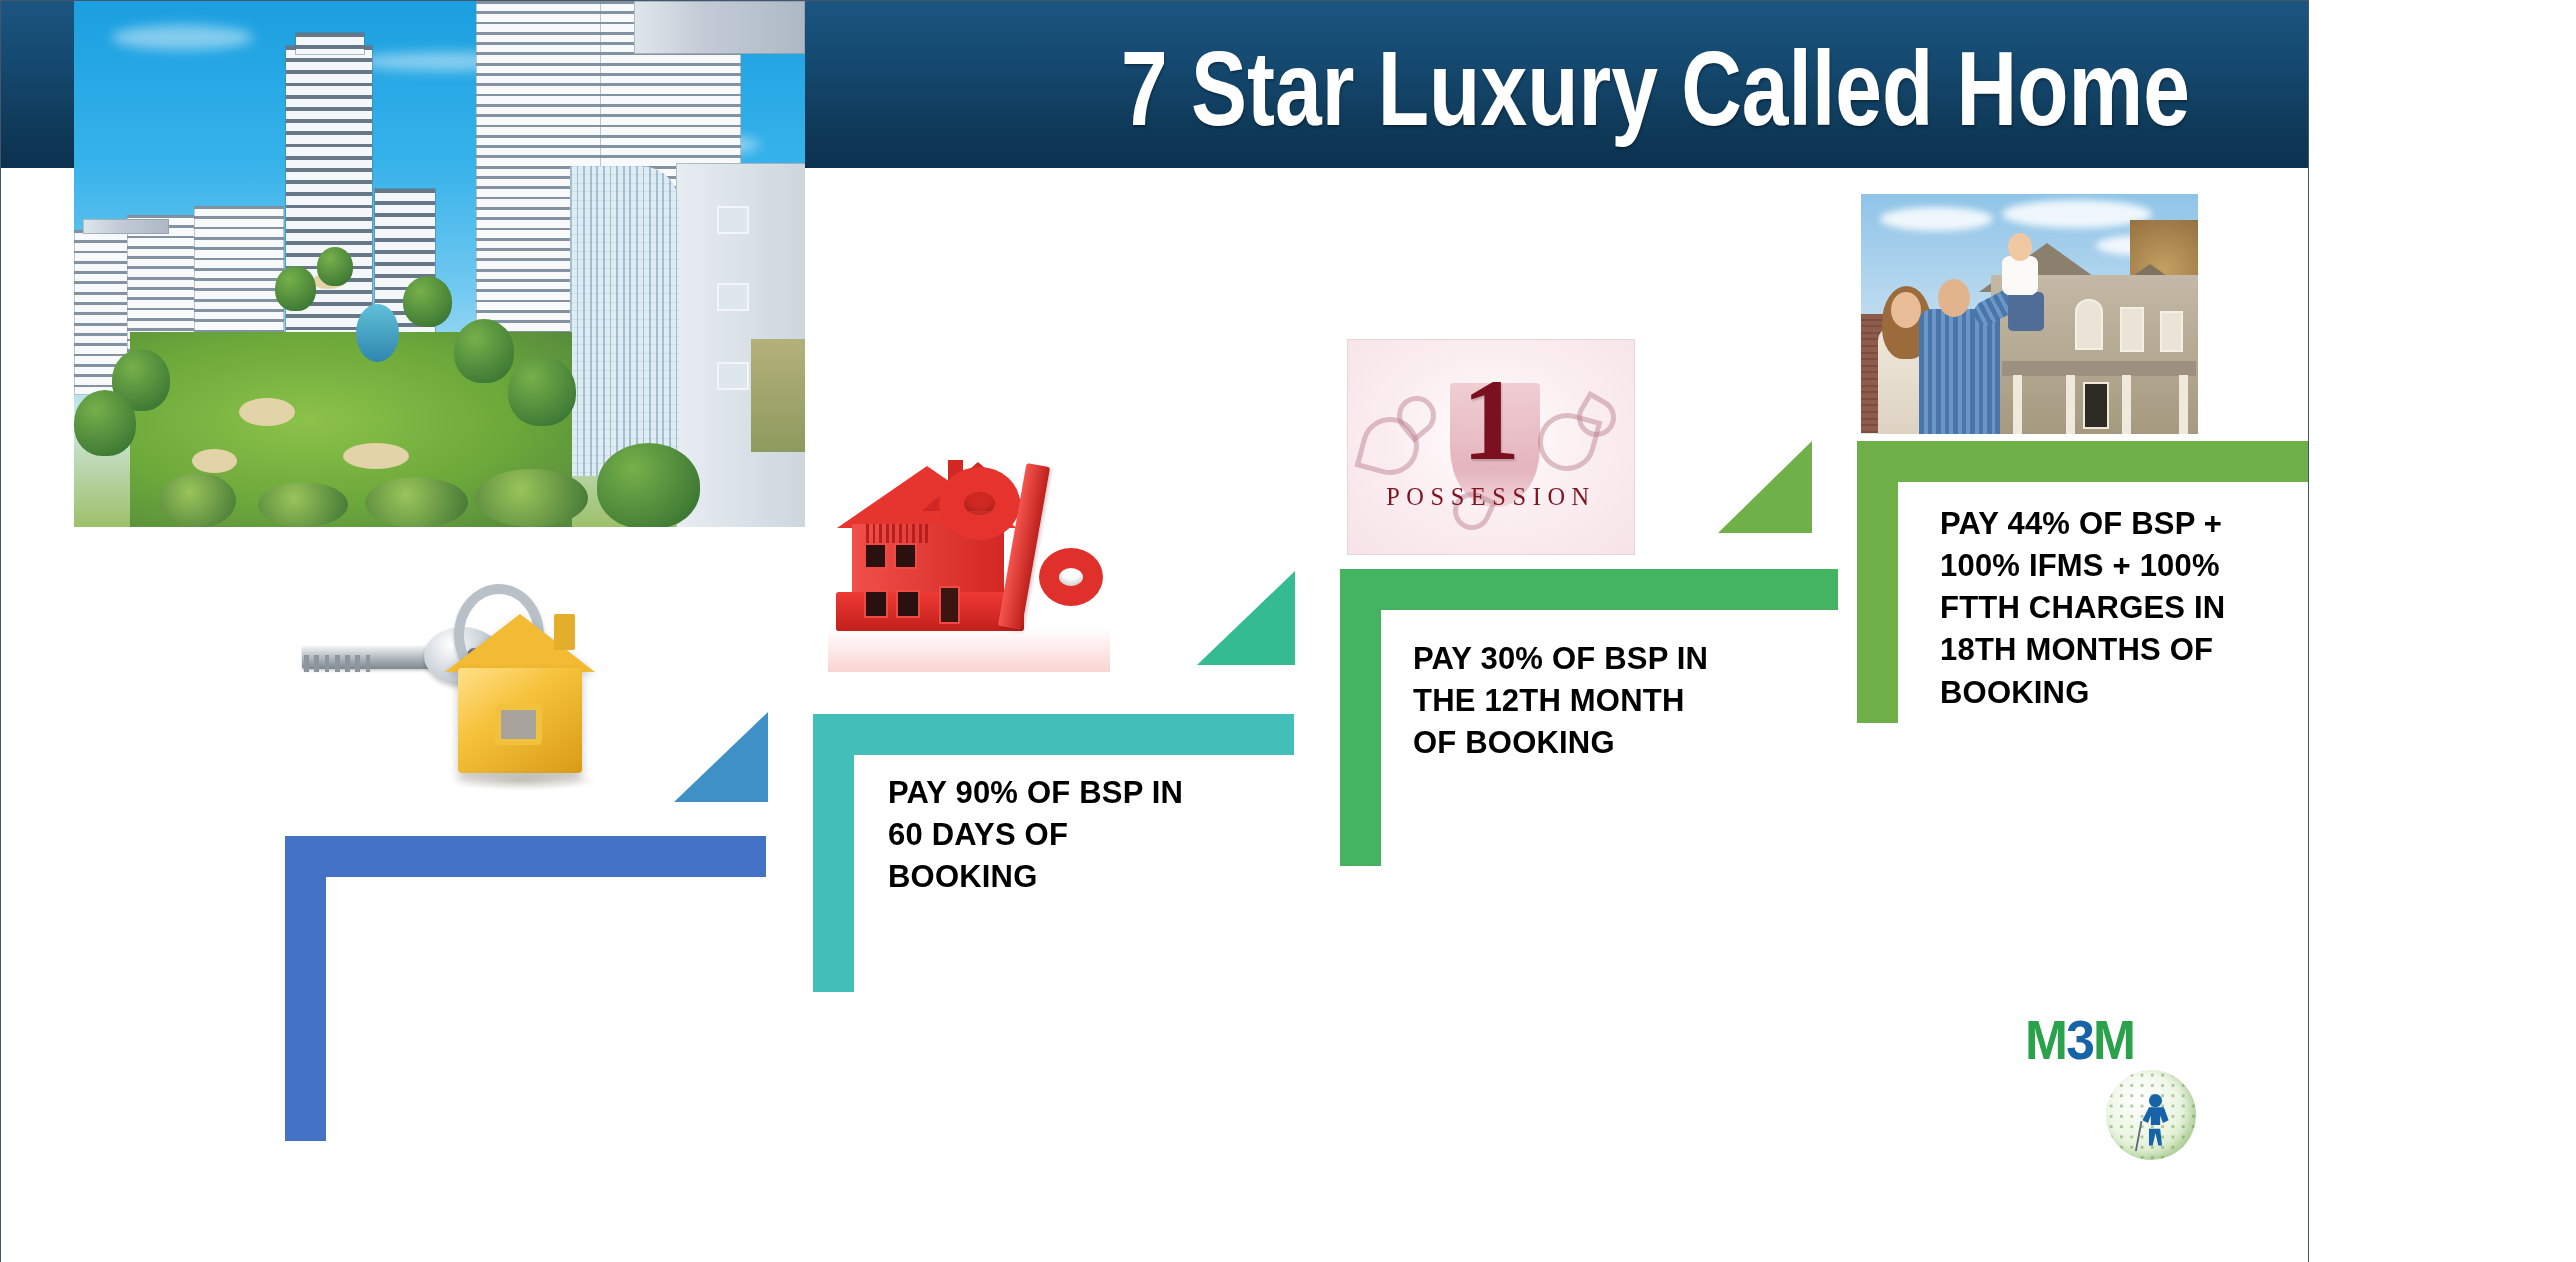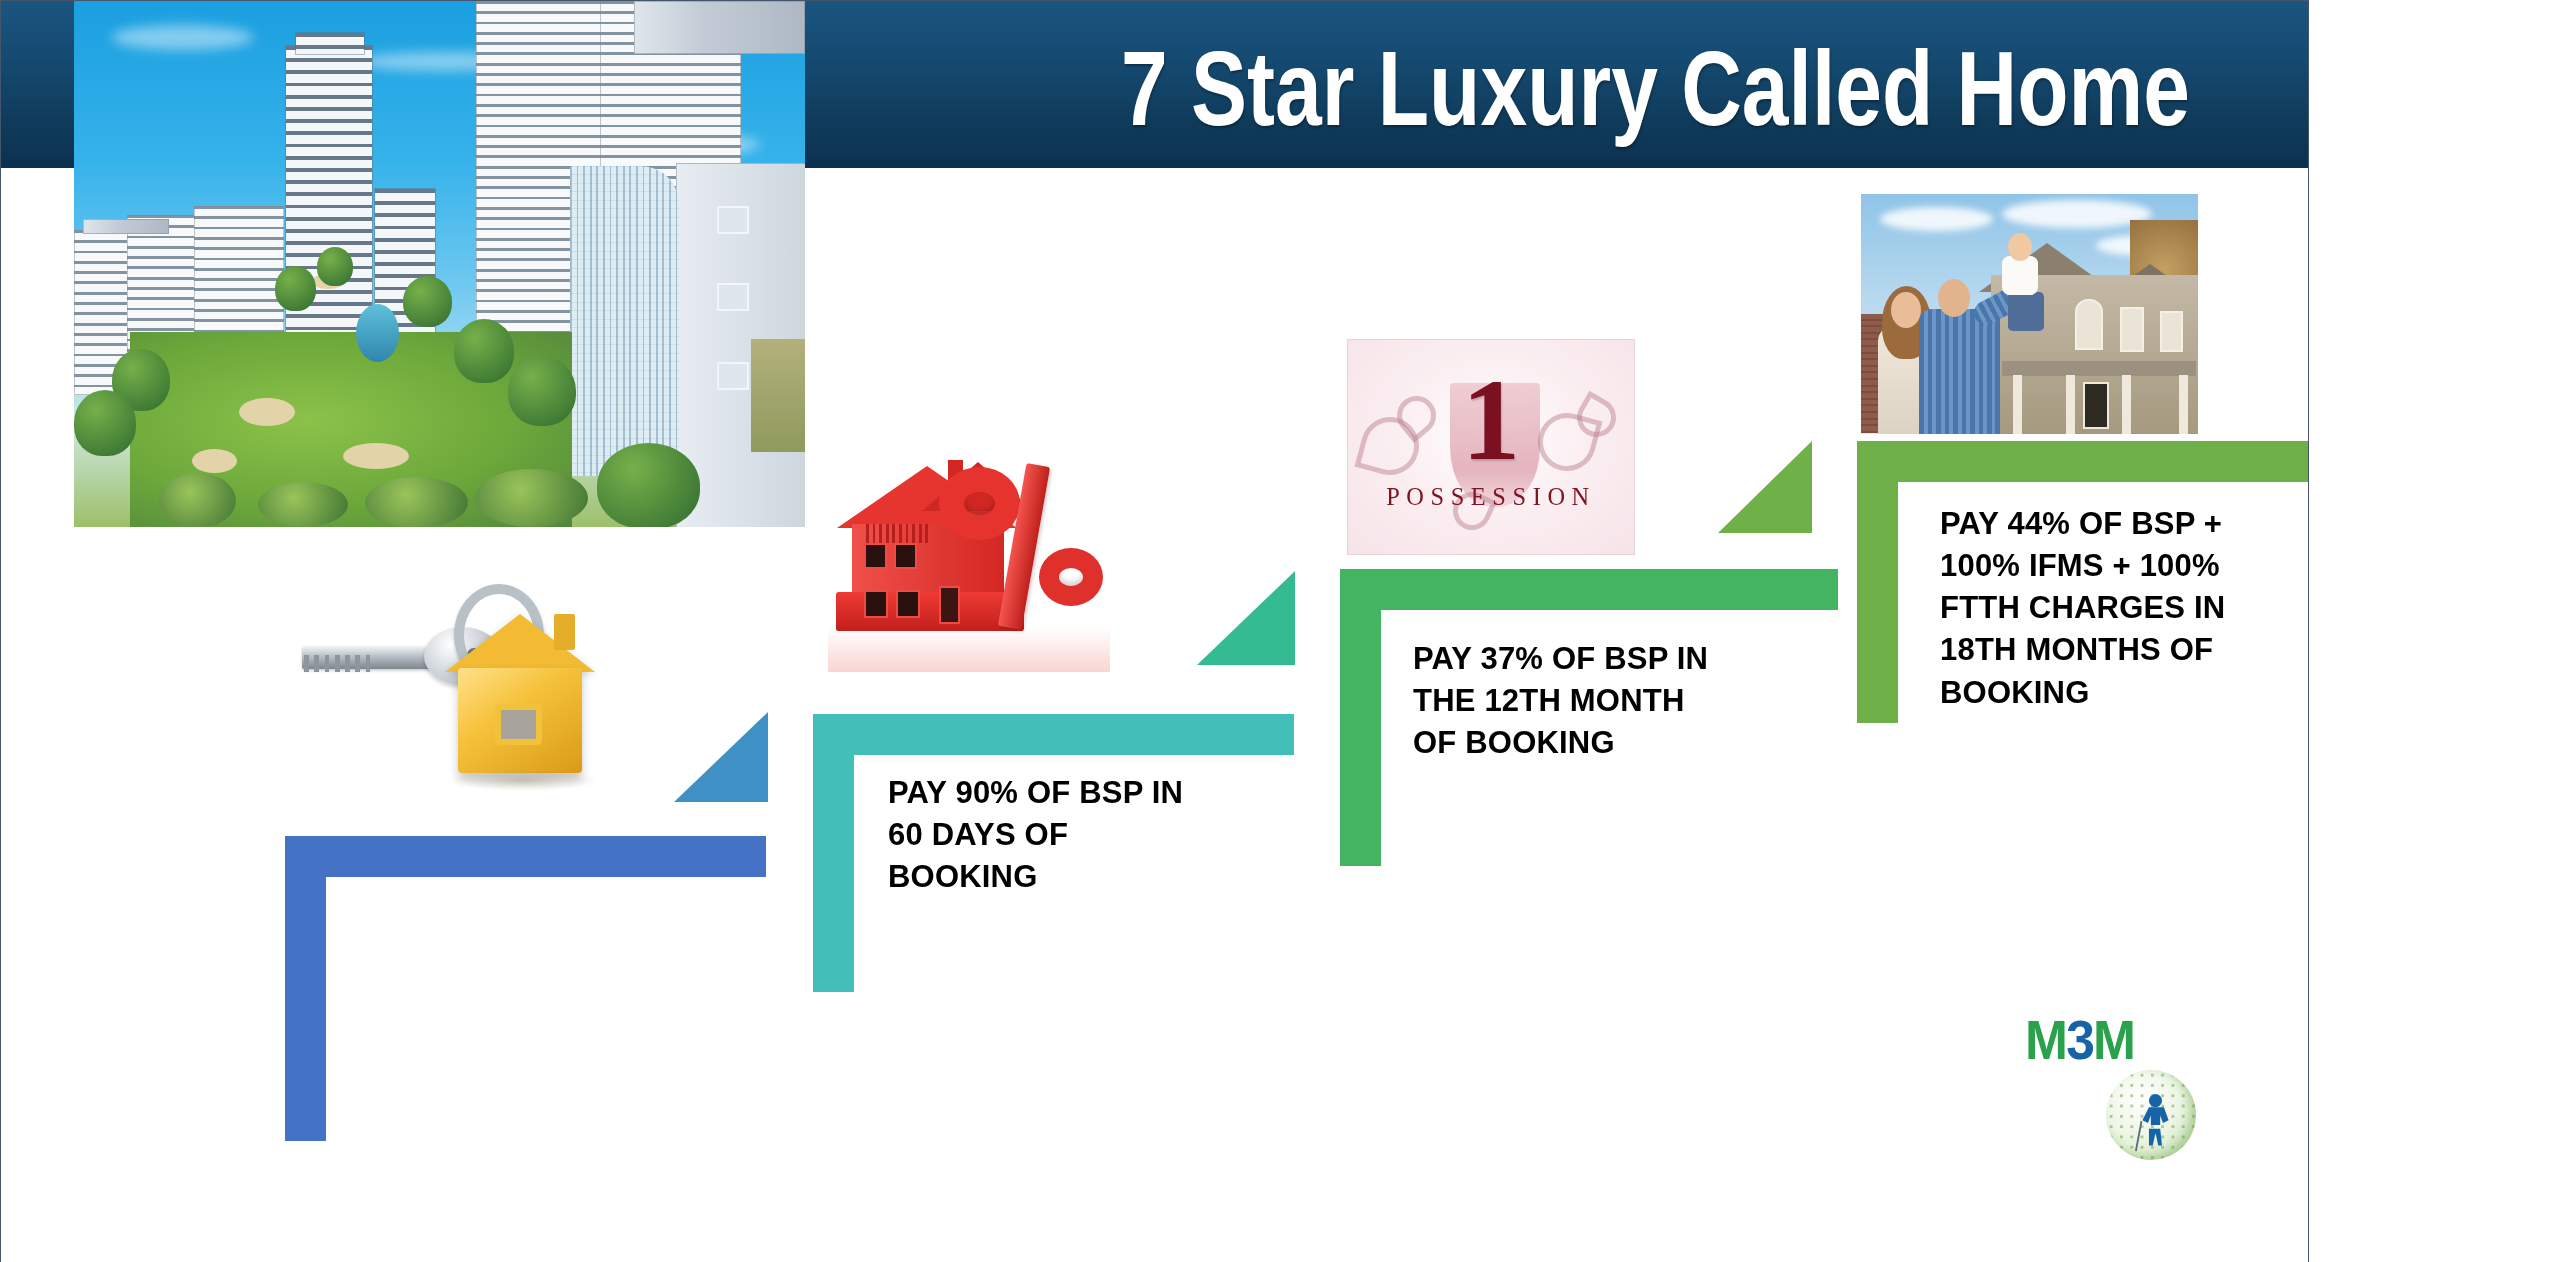--- a/index.html
+++ b/index.html
@@ -449,21 +449,21 @@
   <div class="step-text" style="left:1939px; top:502px; width:395px;">PAY 44% OF BSP +
 100% IFMS + 100%
 FTTH CHARGES IN
 18TH MONTHS OF
 BOOKING</div>
 
   <div class="lshape" style="left:1339px; top:568px; width:498px; height:297px;">
     <div class="bar-top" style="width:498px; background:#44b463;"></div>
     <div class="bar-left" style="height:297px; background:#44b463;"></div>
   </div>
-  <div class="step-text" style="left:1412px; top:637px; width:395px;">PAY 37% OF BSP IN
+  <div class="step-text" style="left:1412px; top:637px; width:395px;">PAY 30% OF BSP IN
 THE 12TH MONTH
 OF BOOKING</div>
   <div class="tri" style="left:1717px; top:440px; border-left:94px solid transparent; border-bottom:92px solid #6fb048;"></div>
 
   <div class="lshape" style="left:812px; top:713px; width:481px; height:278px;">
     <div class="bar-top" style="width:481px; background:#41bfb8;"></div>
     <div class="bar-left" style="height:278px; background:#41bfb8;"></div>
   </div>
   <div class="step-text" style="left:887px; top:771px; width:395px;">PAY 90% OF BSP IN
 60 DAYS OF

